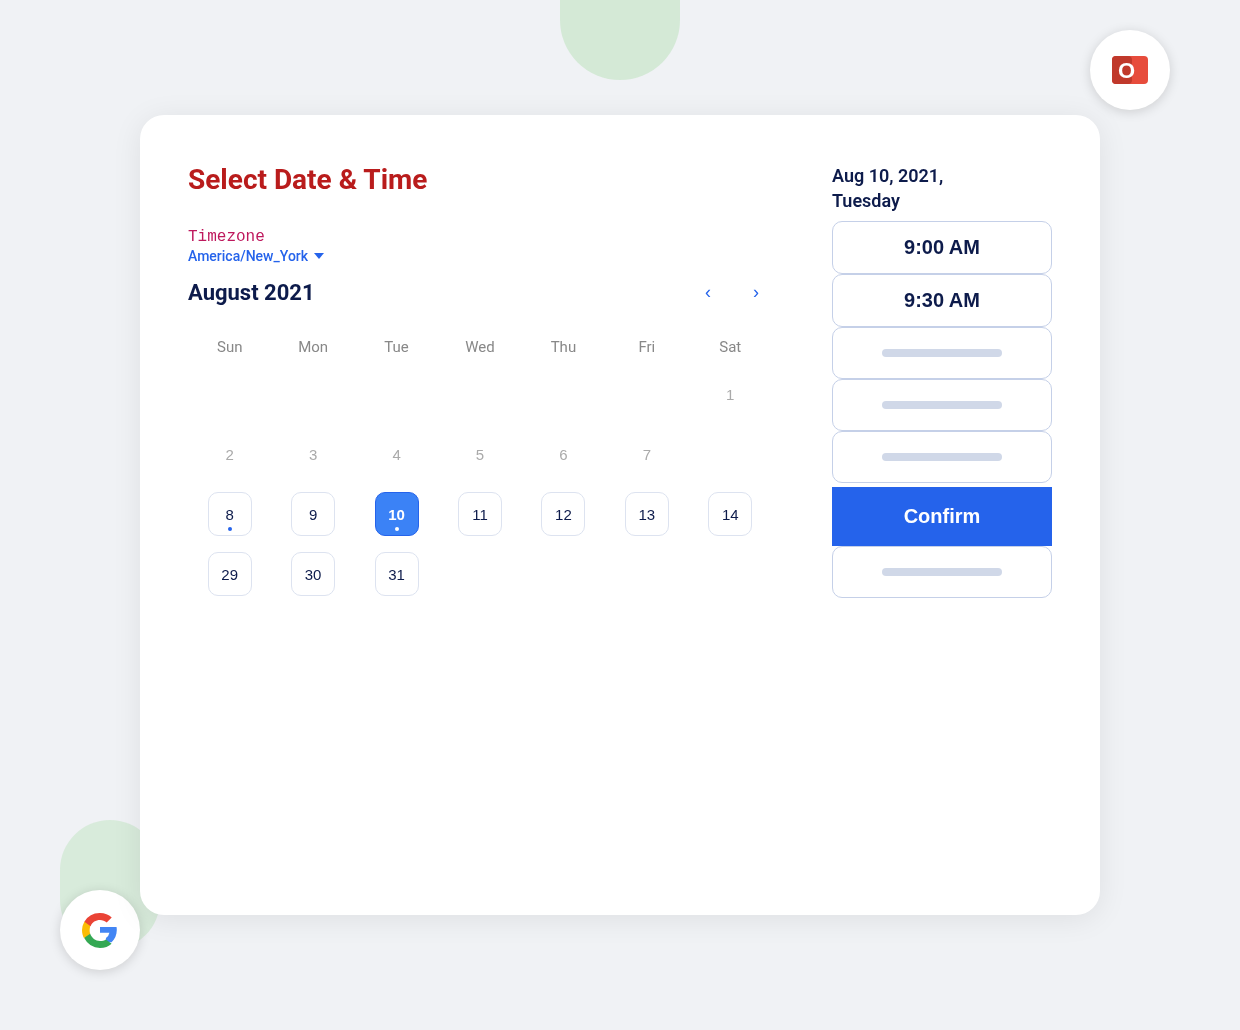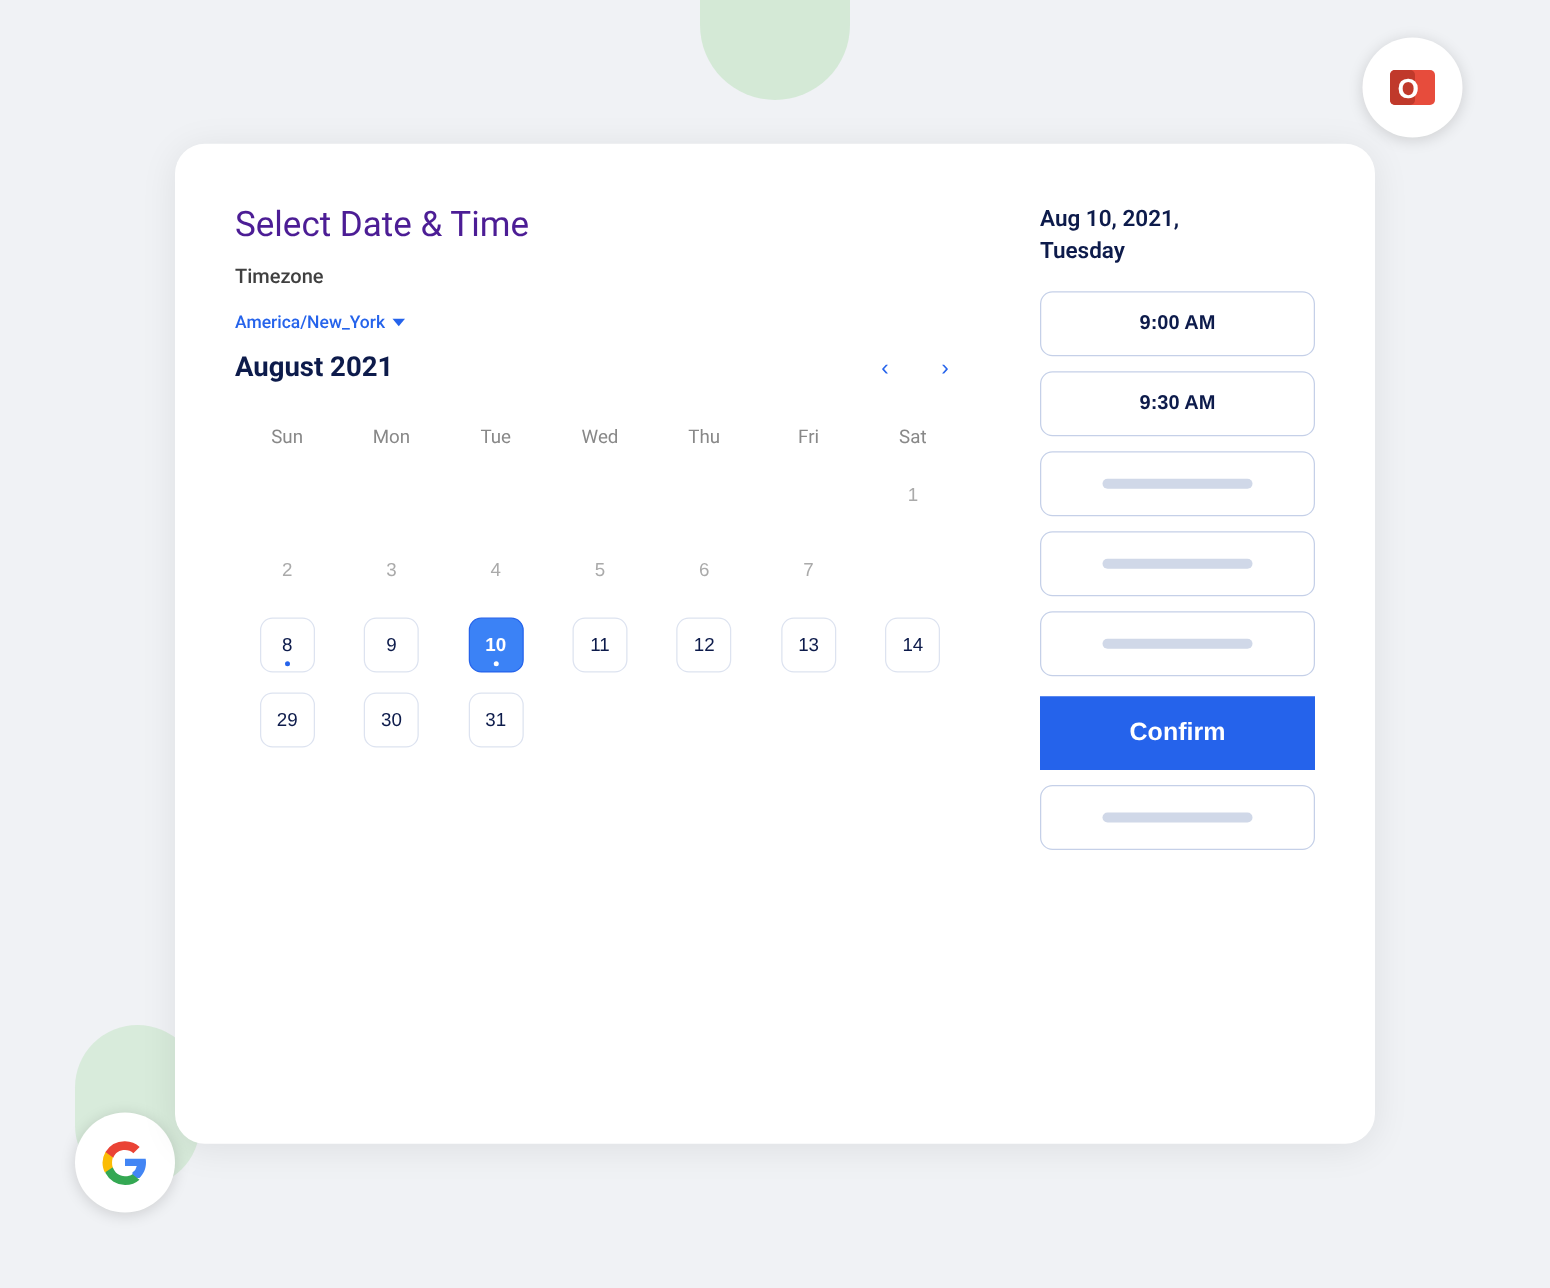--- a/index.html
+++ b/index.html
@@ -86,30 +86,31 @@
       z-index: 1;
     }
 
     
     .left-panel {
       flex: 1;
     }
 
     .dialog-title {
       font-size: 28px;
-      font-weight: 400;
-      color: #4c1d95;
-      margin-bottom: 15px;
+      font-weight: 700;
+      color: #b91c1c;
+      margin-bottom: 32px;
     }
 
     .timezone-label {
       font-size: 16px;
-      color: #404040;
+      color: #be185d;
       font-weight: 500;
-      margin-bottom: 20px;
+      margin-bottom: 2px;
+      font-family: Liberation Mono, monospace;
     }
 
     .timezone-value {
       font-size: 14px;
       color: #2563eb;
       font-weight: 500;
       display: flex;
       align-items: center;
       gap: 6px;
       cursor: pointer;
@@ -228,36 +229,35 @@
 
     .day-btn.selected.has-dot::after {
       background: white;
     }
 
     
     .right-panel {
       width: 220px;
       display: flex;
       flex-direction: column;
-      gap: 12px;
     }
 
     .selected-date-text {
       font-size: 18px;
       font-weight: 600;
       color: #0d1b4b;
       margin-bottom: 8px;
       line-height: 1.4;
     }
 
     .time-slot {
       border: 1.5px solid #c5d0e8;
       border-radius: 10px;
       padding: 14px 16px;
-      font-size: 16px;
+      font-size: 20px;
       font-weight: 600;
       color: #0d1b4b;
       text-align: center;
       cursor: pointer;
       background: white;
       min-height: 52px;
       display: flex;
       align-items: center;
       justify-content: center;
     }

